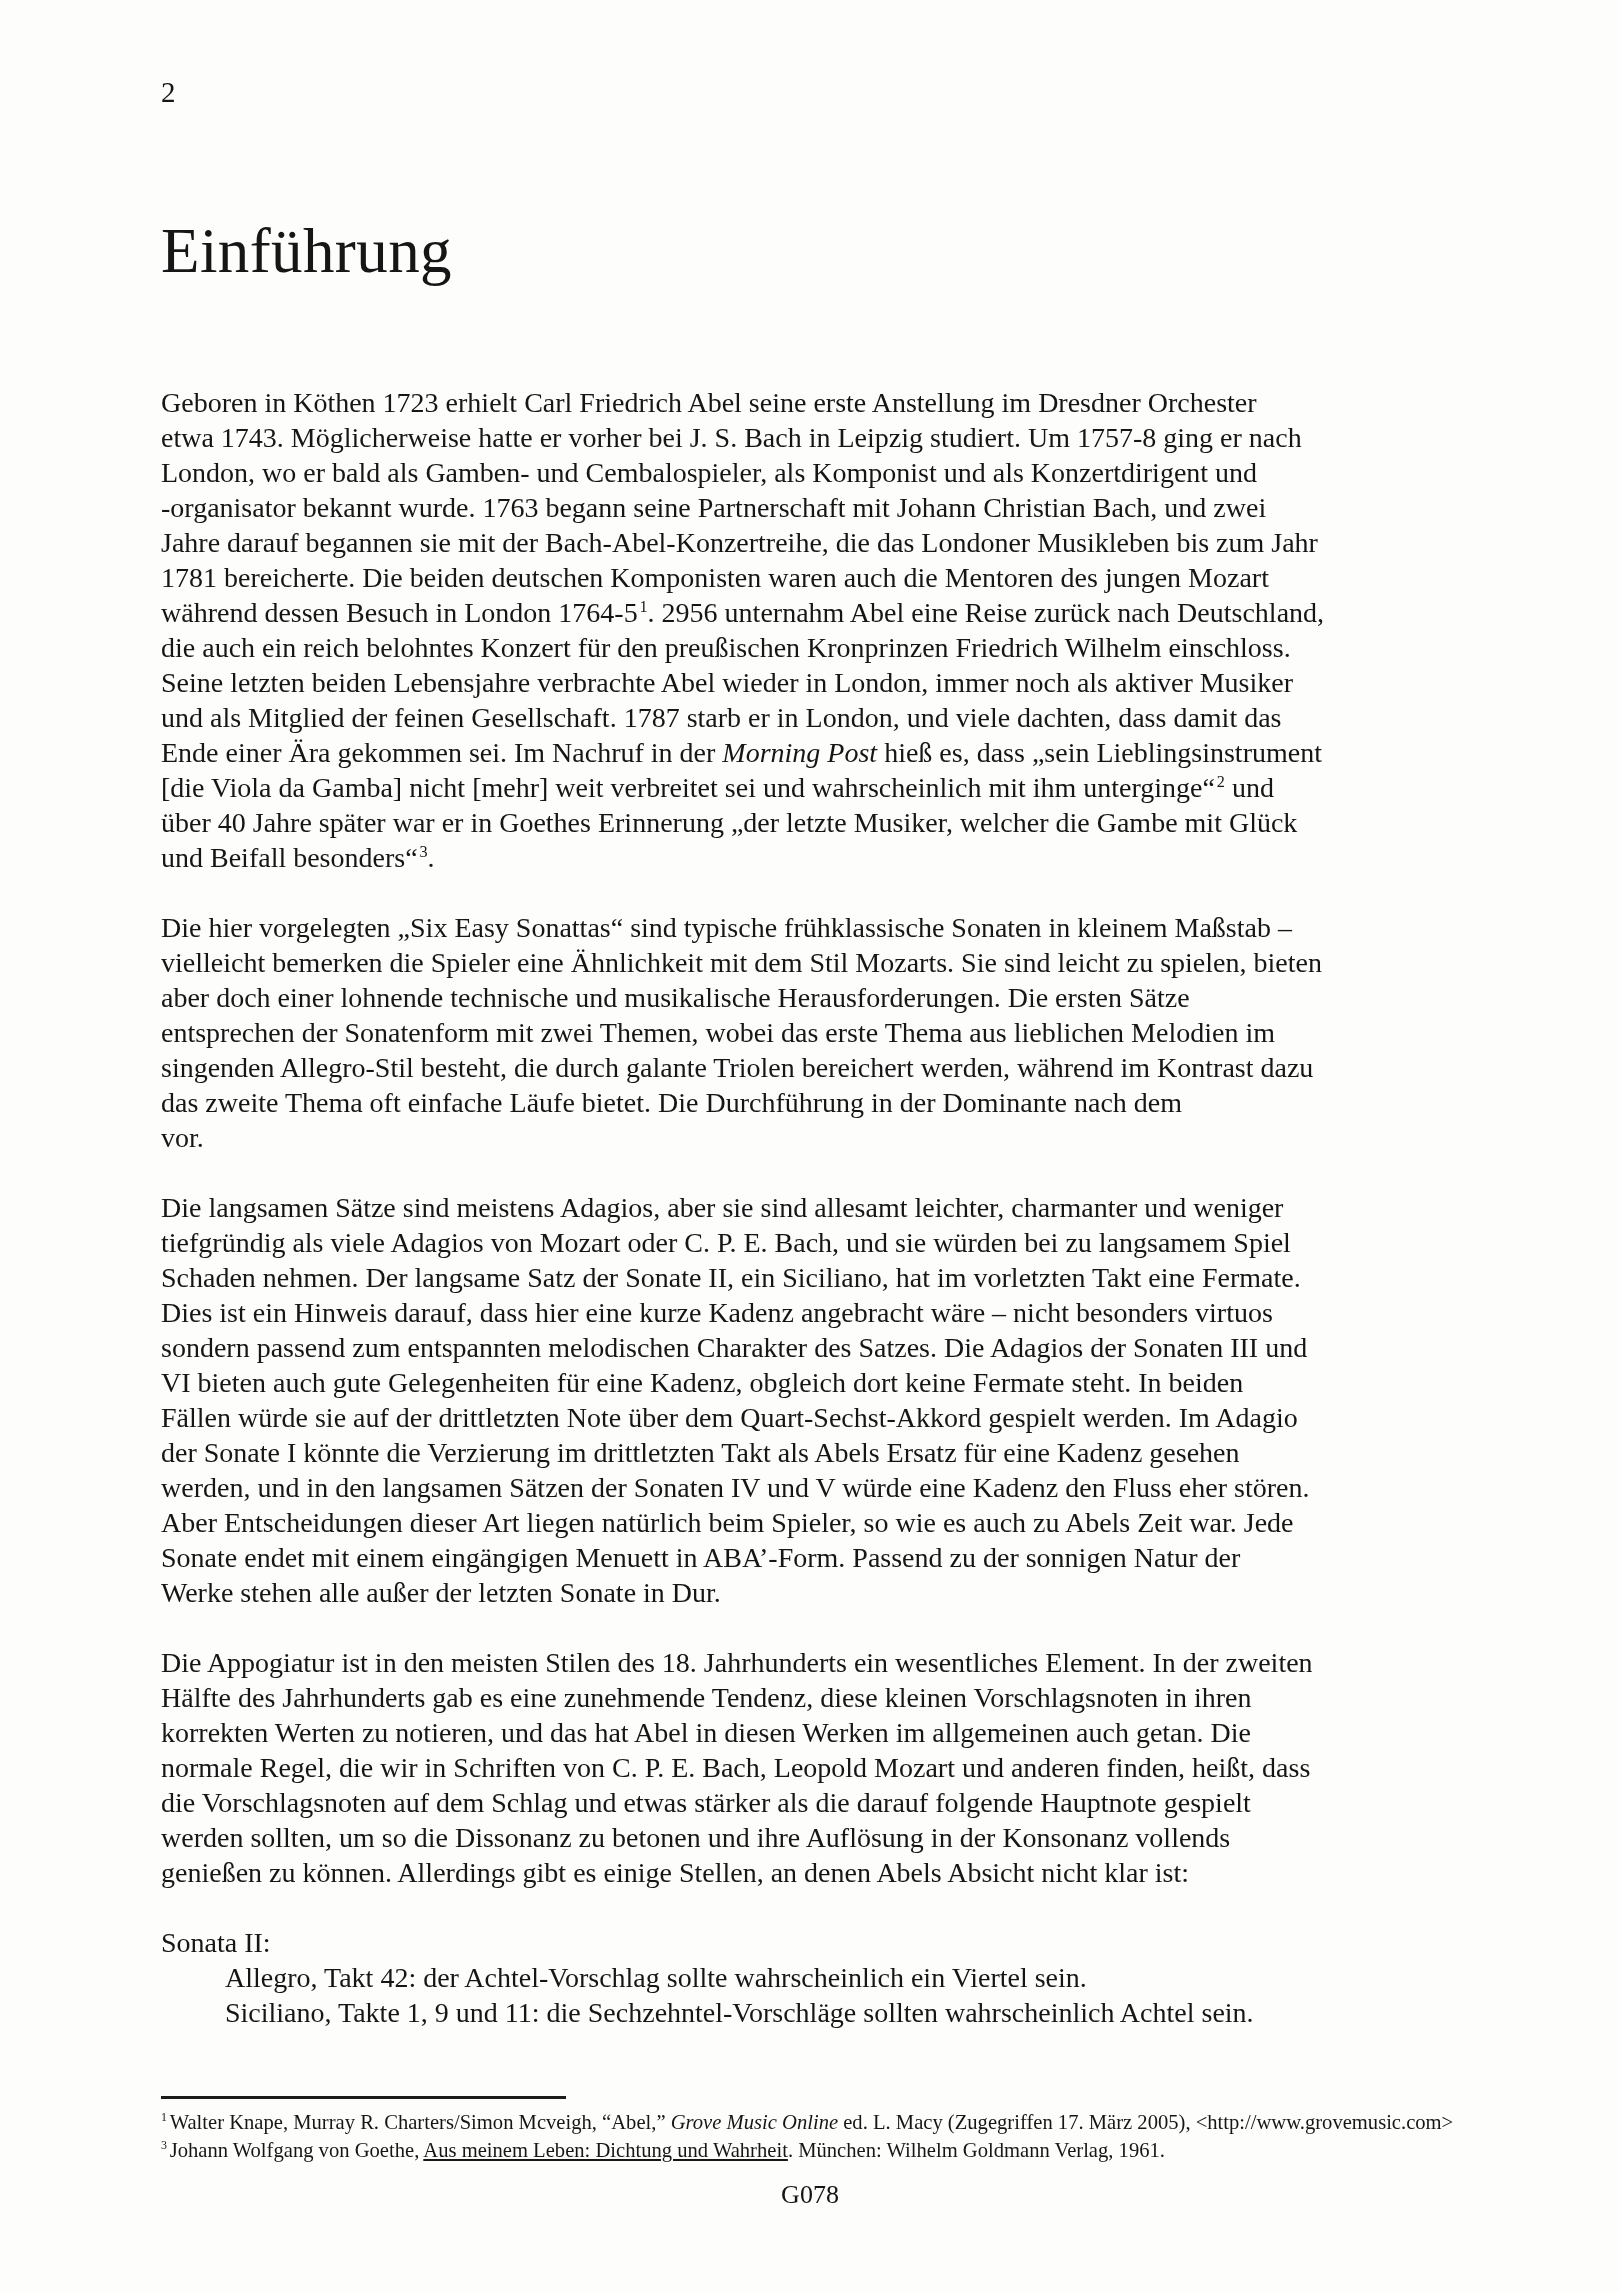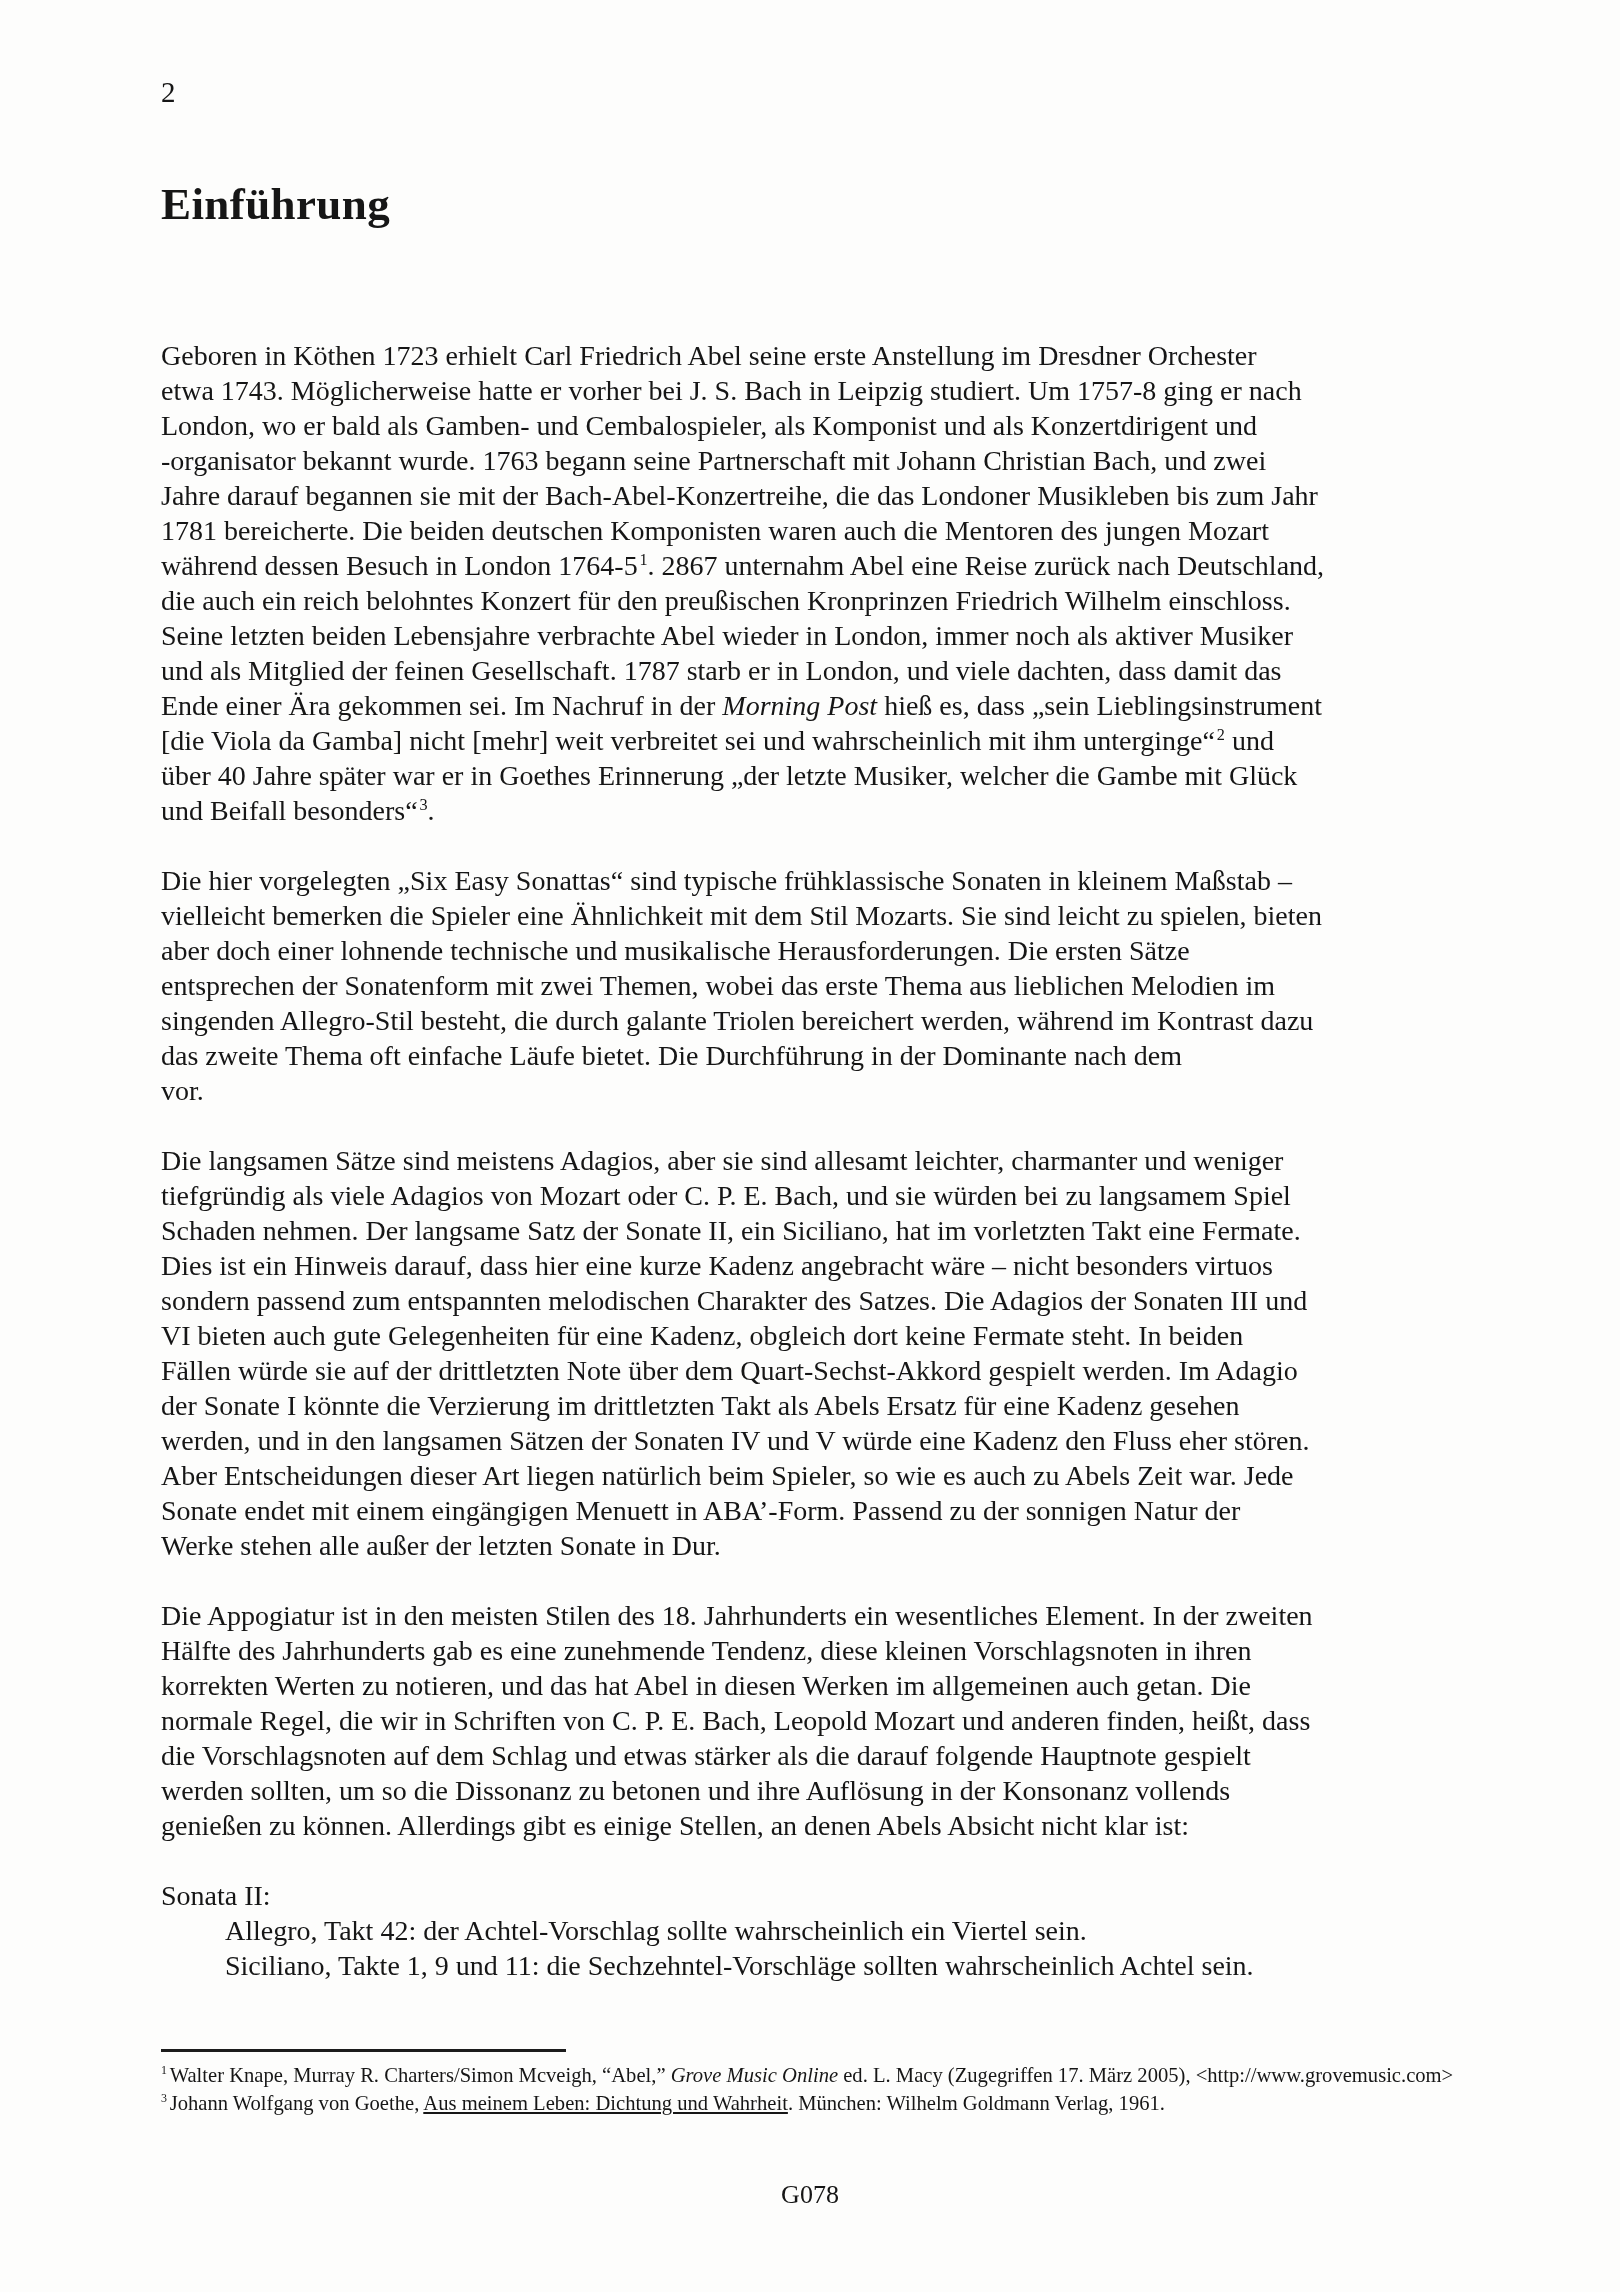--- a/index.html
+++ b/index.html
@@ -16,24 +16,24 @@
     position:absolute;
     left:161px;
     top:76px;
     width:1339px;
   }
   .page-number {
     font-size:29px;
     line-height:32px;
   }
   h1.heading {
-    margin:71px 0 0 0;
-    font-size:45px;
+    margin:118px 0 0 0;
+    font-size:63px;
     line-height:51px;
-    font-weight:700;
+    font-weight:400;
     letter-spacing:0.4px;
   }
   .body-text { margin-top:108px; }
   .para { margin:0 0 35px 0; }
   .para:last-child { margin-bottom:0; }
   .line {
     font-size:28px;
     line-height:35px;
     white-space:nowrap;
   }
@@ -77,21 +77,21 @@
     <div class="page-number">2</div>
     <h1 class="heading">Einführung</h1>
     <div class="body-text">
         <div class="para">
           <div class="line"><span>Geboren in Köthen 1723 erhielt Carl Friedrich Abel seine erste Anstellung im Dresdner Orchester</span></div>
           <div class="line"><span>etwa 1743. Möglicherweise hatte er vorher bei J. S. Bach in Leipzig studiert. Um 1757-8 ging er nach</span></div>
           <div class="line"><span>London, wo er bald als Gamben- und Cembalospieler, als Komponist und als Konzertdirigent und</span></div>
           <div class="line"><span>-organisator bekannt wurde. 1763 begann seine Partnerschaft mit Johann Christian Bach, und zwei</span></div>
           <div class="line"><span>Jahre darauf begannen sie mit der Bach-Abel-Konzertreihe, die das Londoner Musikleben bis zum Jahr</span></div>
           <div class="line"><span>1781 bereicherte. Die beiden deutschen Komponisten waren auch die Mentoren des jungen Mozart</span></div>
-          <div class="line"><span>während dessen Besuch in London 1764-5</span><sup class="fnref">1</sup><span>. 2867 unternahm Abel eine Reise zurück nach Deutschland,</span></div>
+          <div class="line"><span>während dessen Besuch in London 1764-5</span><sup class="fnref">1</sup><span>. 2956 unternahm Abel eine Reise zurück nach Deutschland,</span></div>
           <div class="line"><span>die auch ein reich belohntes Konzert für den preußischen Kronprinzen Friedrich Wilhelm einschloss.</span></div>
           <div class="line"><span>Seine letzten beiden Lebensjahre verbrachte Abel wieder in London, immer noch als aktiver Musiker</span></div>
           <div class="line"><span>und als Mitglied der feinen Gesellschaft. 1787 starb er in London, und viele dachten, dass damit das</span></div>
           <div class="line"><span>Ende einer Ära gekommen sei. Im Nachruf in der </span><span class="italic">Morning Post</span><span> hieß es, dass „sein Lieblingsinstrument</span></div>
           <div class="line"><span>[die Viola da Gamba] nicht [mehr] weit verbreitet sei und wahrscheinlich mit ihm unterginge“</span><sup class="fnref">2</sup><span> und</span></div>
           <div class="line"><span>über 40 Jahre später war er in Goethes Erinnerung „der letzte Musiker, welcher die Gambe mit Glück</span></div>
           <div class="line"><span>und Beifall besonders“</span><sup class="fnref">3</sup><span>.</span></div>
         </div>
         <div class="para">
           <div class="line"><span>Die hier vorgelegten „Six Easy Sonattas“ sind typische frühklassische Sonaten in kleinem Maßstab –</span></div>

